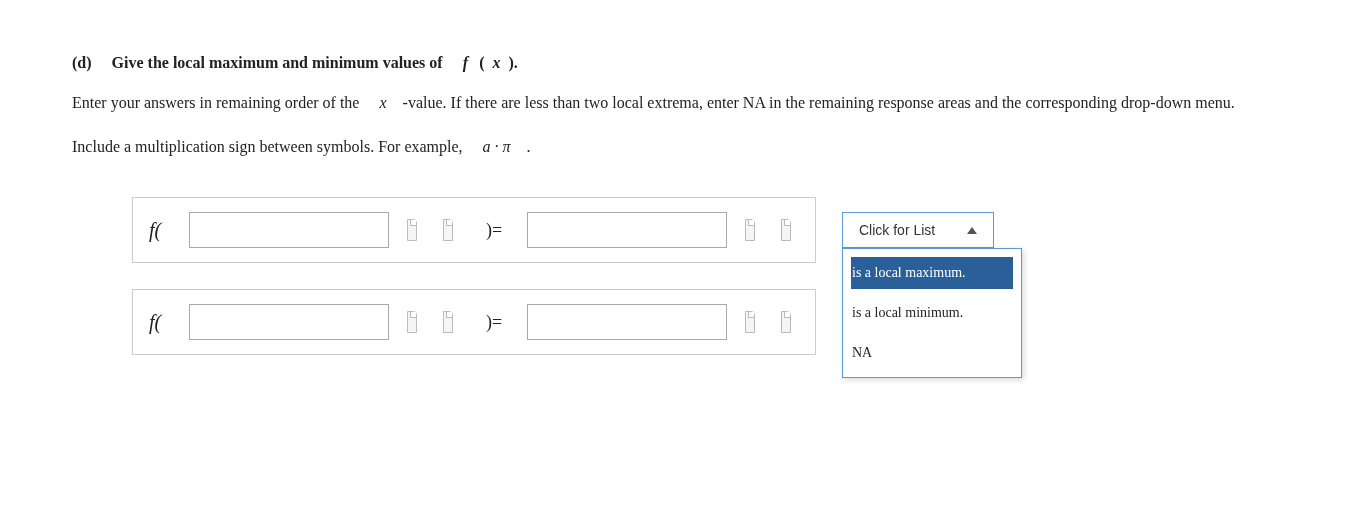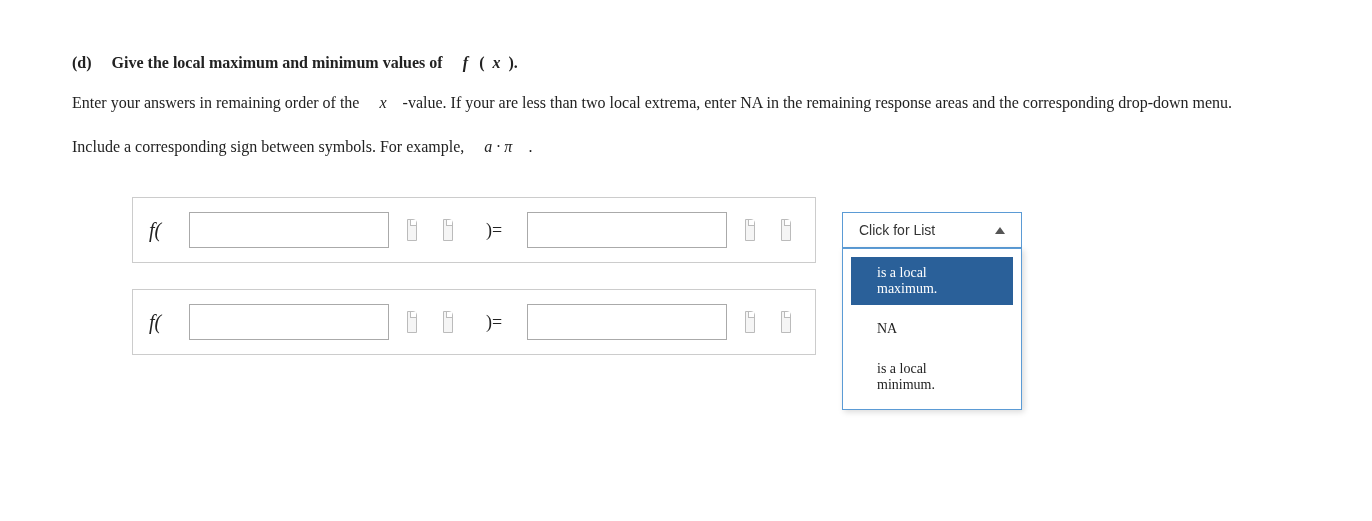--- a/index.html
+++ b/index.html
@@ -94,21 +94,21 @@
       text-align: center;
     }
     .dropdown-container {
       position: relative;
       margin-left: 10px;
     }
     .dropdown-btn {
       display: flex;
       align-items: center;
       justify-content: space-between;
-      width: 180px;
+      width: 152px;
       height: 36px;
       border: 1.5px solid #5b9bd5;
       background: #fff;
       padding: 0 8px;
       font-size: 14px;
       cursor: pointer;
       color: #333;
     }
     .dropdown-btn .arrow-up {
       width: 0;
@@ -122,21 +122,21 @@
       position: absolute;
       top: 36px;
       left: 0;
       width: 180px;
       border: 1.5px solid #5b9bd5;
       background: #fff;
       z-index: 100;
       box-shadow: 2px 2px 6px rgba(0,0,0,0.15);
     }
     .dropdown-item {
-      padding: 8px 26px;
+      padding: 8px 1px;
       font-size: 14px;
       cursor: pointer;
       color: #222;
     }
     .dropdown-item.selected {
       background: #2a6099;
       color: #fff;
     }
     .row-wrapper {
       border: 1px solid #ccc;
@@ -147,25 +147,25 @@
     }
   </style>
 </head>
 <body>
 
 <div class="question-label">
   <span class="bold">(d)</span><span> Give the local maximum and minimum values of </span><span style="font-style:italic;">f</span> (<span style="font-style:italic;">x</span>).
 </div>
 
 <div class="instruction-block">
-  <span>Enter your answers in remaining order of the </span><span class="math-italic">x</span><span>-value. If your are less than two local extrema, enter NA in the remaining response areas and the corresponding drop-down menu.</span>
+  <span>Enter your answers in remaining order of the </span><span class="math-italic">x</span><span>-value. If there are less than two local extrema, enter NA in the remaining response areas and the corresponding drop-down menu.</span>
 </div>
 
 <div class="example-block">
-  <span>Include a corresponding sign between symbols. For example, </span><span style="font-style:italic;text-align:center;">a · π</span><span>.</span>
+  <span>Include a multiplication sign between symbols. For example, </span><span style="font-style:italic;text-align:center;">a · π</span><span>.</span>
 </div>
 
 <div class="input-area">
 
   <div class="input-row">
     <div class="row-wrapper">
       <span class="f-label">f(</span>
       <input class="text-input" type="text" value="" style="">
       <span class="icon-btn">
           <span class="doc-icon"></span>
@@ -183,22 +183,22 @@
         </span>
     </div>
 
     <div class="dropdown-container">
       <button class="dropdown-btn">
         <span>Click for List</span>
         <span class="arrow-up"></span>
       </button>
       <div class="dropdown-menu">
         <div class="dropdown-item selected">is a local maximum.</div>
+        <div class="dropdown-item">is a local minimum.</div>
         <div class="dropdown-item">NA</div>
-        <div class="dropdown-item">is a local minimum.</div>
       </div>
     </div>
   </div>
 
   <div class="input-row">
     <div class="row-wrapper">
       <span class="f-label">f(</span>
       <input class="text-input" type="text" value="" style="">
       <span class="icon-btn">
           <span class="doc-icon"></span>

